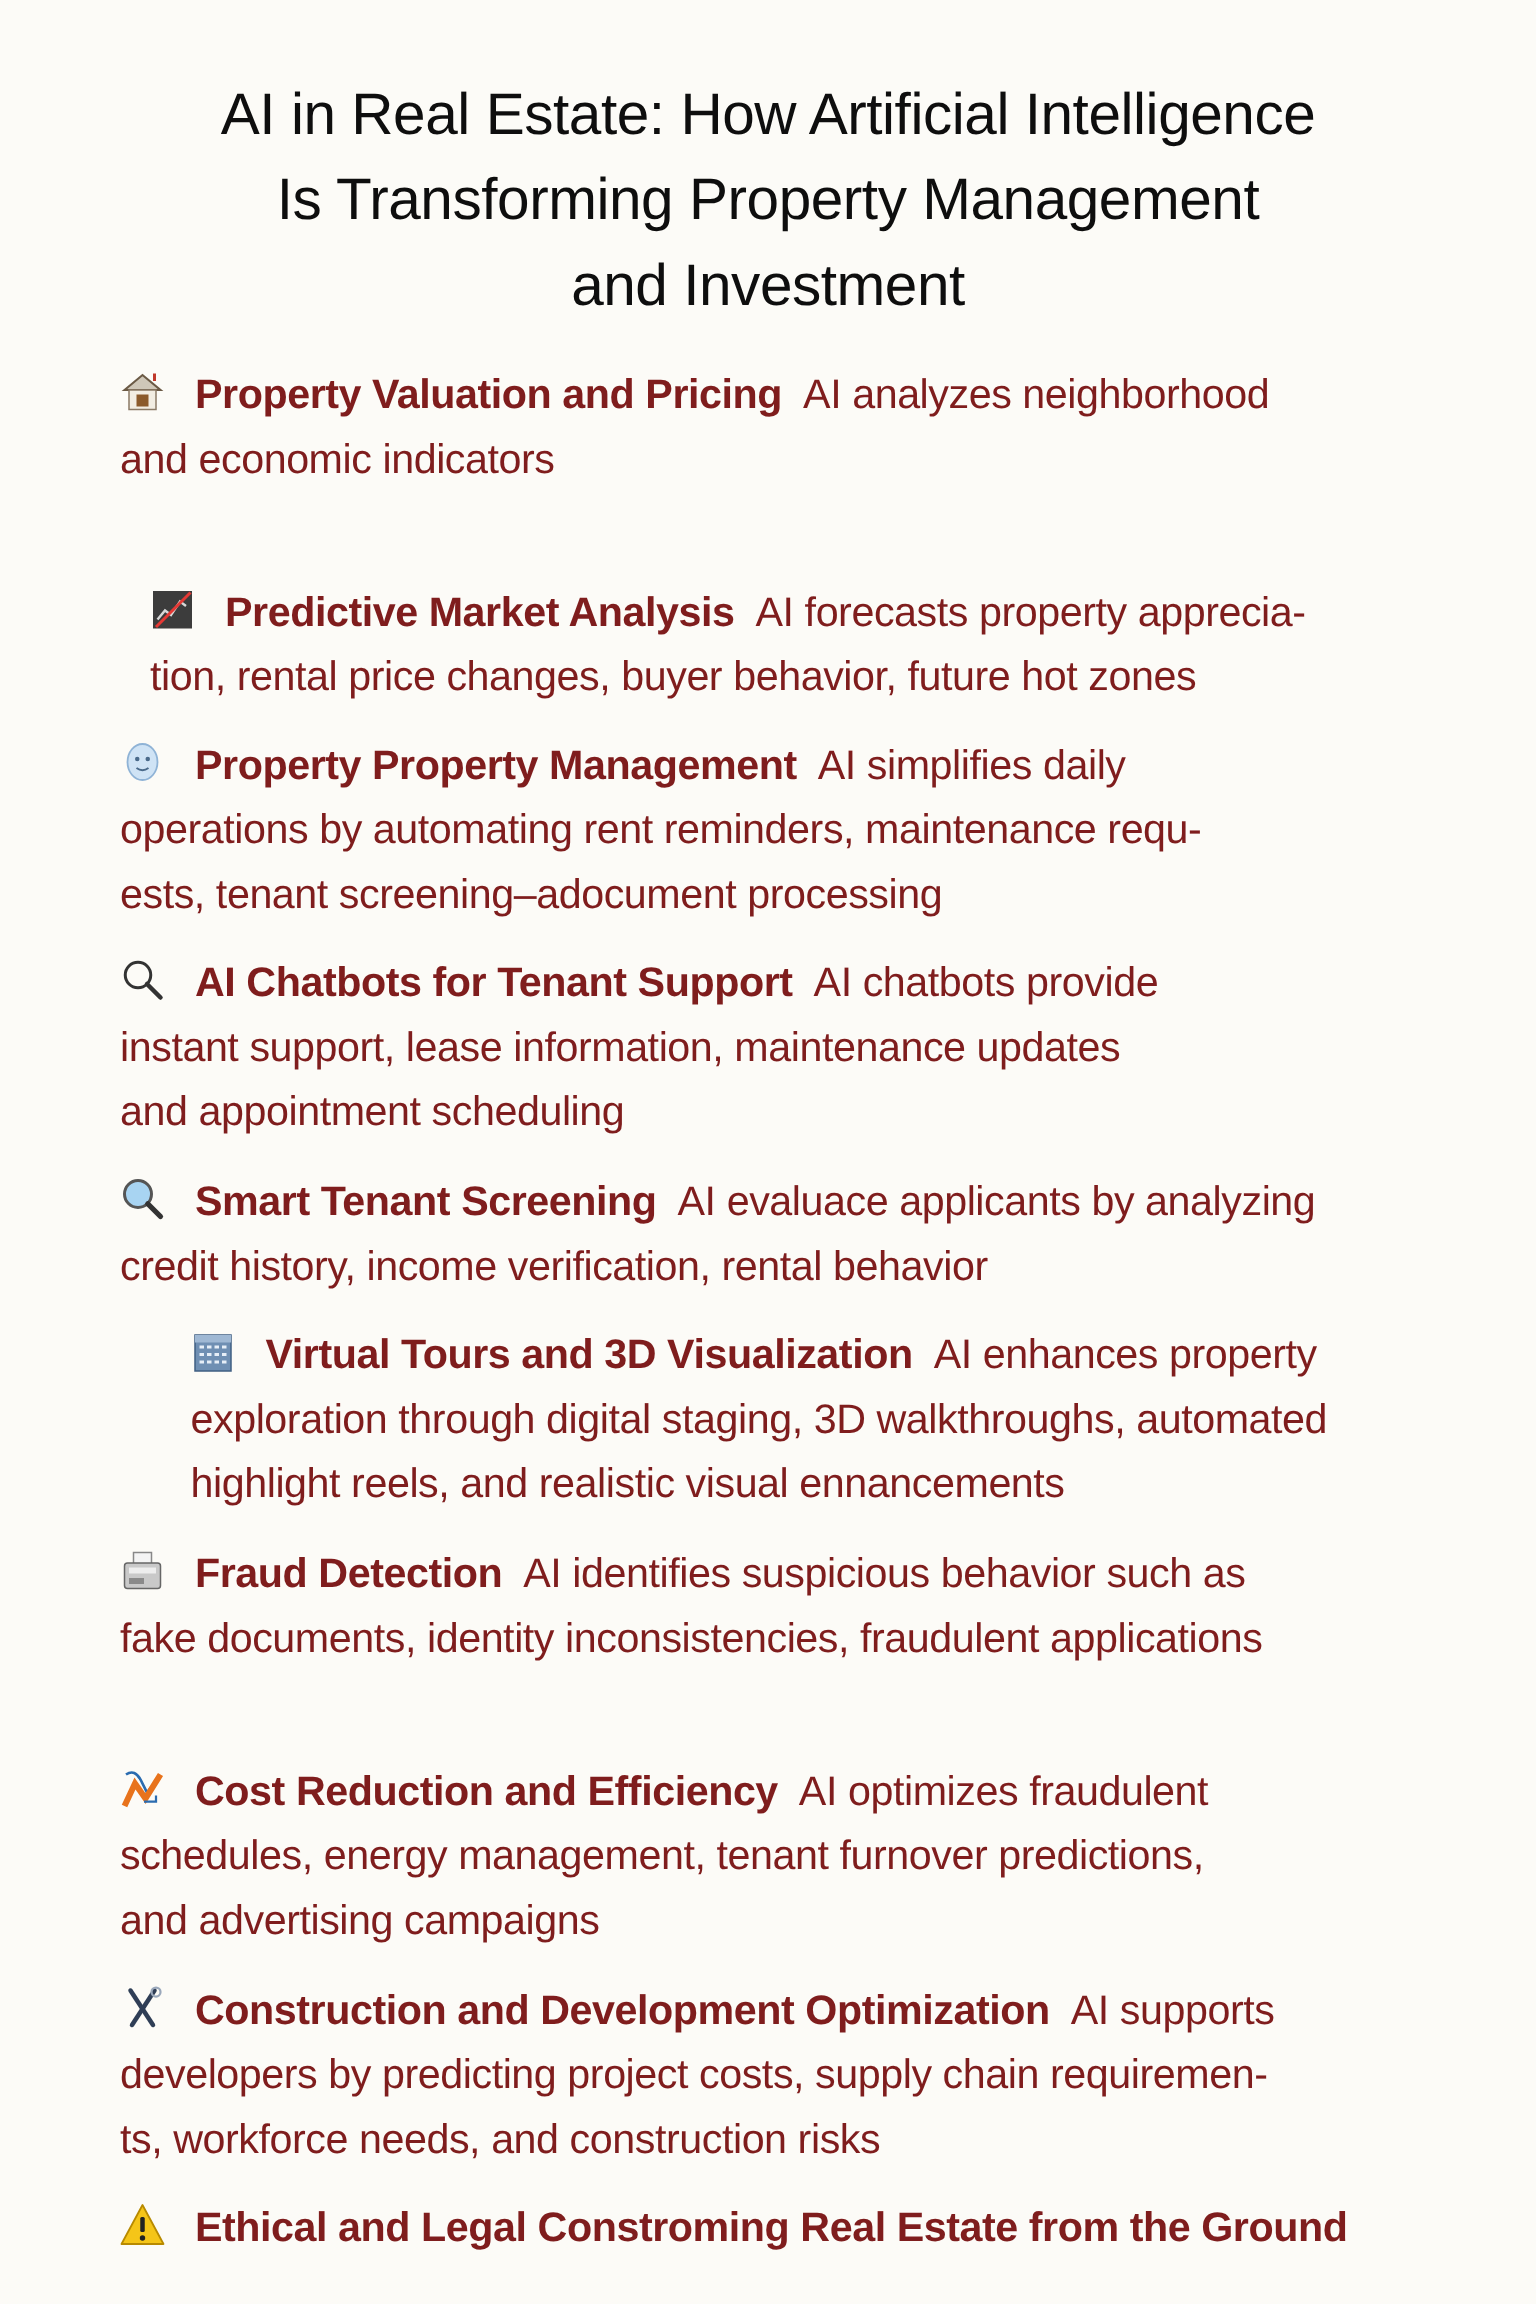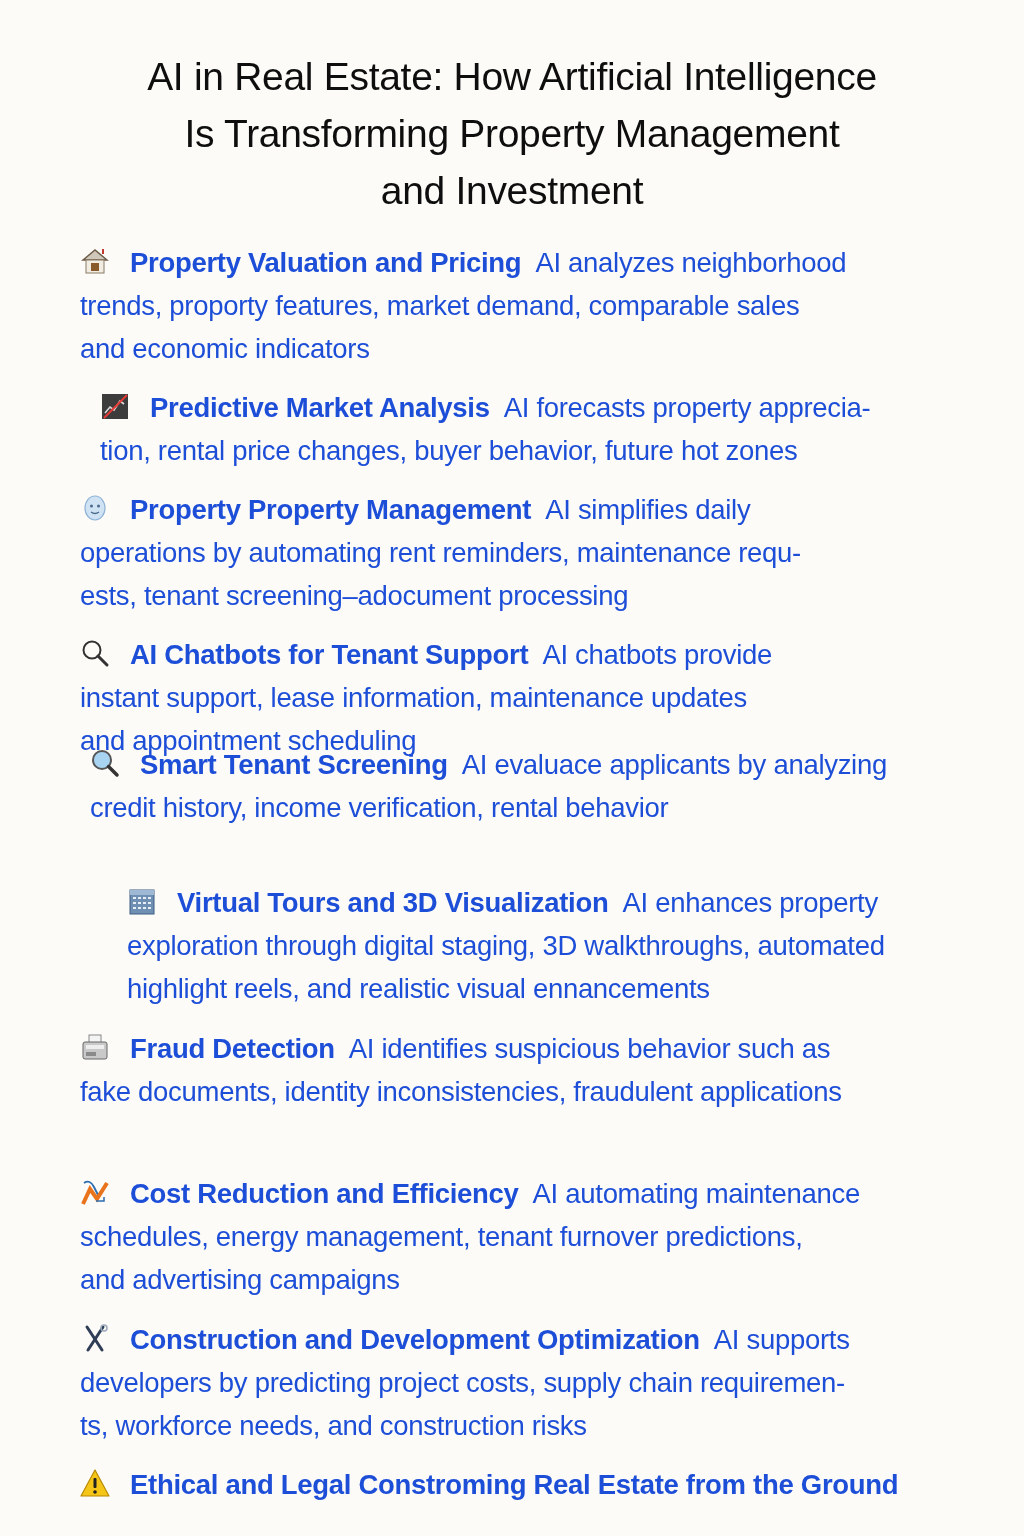--- a/index.html
+++ b/index.html
@@ -23,21 +23,21 @@
       letter-spacing: -0.3px;
       color: #0e0e0e;
     }
     .title span { display: block; }
     .item {
       position: absolute;
       left: 80px;
       width: 890px;
       font-size: 27.5px;
       line-height: 43px;
-      color: #1d4ed8;
+      color: #7f1d1d;
       letter-spacing: -0.3px;
     }
     .item .icon {
       display: inline-block;
       width: 30px; height: 30px;
       vertical-align: -4px;
       margin-right: 20px;
     }
     .item .heading { font-weight: 700; margin-right: 14px; }
     .item .line { display: block; white-space: nowrap; }
@@ -56,21 +56,20 @@
   <span class="line">
     <span class="icon">
       <svg width="30" height="30" viewBox="0 0 30 30">
         <polygon points="3,14 15,4 27,14" fill="#cfc7b8" stroke="#6b5a45" stroke-width="1.4"></polygon>
         <rect x="6" y="14" width="18" height="13" fill="#f2ede2" stroke="#8a7a66" stroke-width="1"></rect>
         <rect x="11" y="17" width="8" height="8" fill="#8b5a2b"></rect>
         <rect x="22" y="3" width="2" height="5" fill="#c0392b"></rect>
       </svg>
     </span><span class="heading">Property Valuation and Pricing</span><span>AI analyzes neighborhood</span>
   </span>
-  <span class="line">trends, proporty features, market demand, comparable sales</span>
   <span class="line">and economic indicators</span>
 </div>
 
 <div class="item" style="top:386px;margin-left:20px;">
   <span class="line">
     <span class="icon">
       <svg width="30" height="30" viewBox="0 0 30 30">
         <rect x="2" y="3" width="26" height="25" fill="#3c3c3c"></rect>
         <polyline points="5,22 10,16 14,19 20,10 24,13" fill="none" stroke="#d8d8d8" stroke-width="1.6"></polyline>
         <line x1="4" y1="27" x2="27" y2="4" stroke="#e53935" stroke-width="2"></line>
@@ -101,21 +100,21 @@
       <svg width="30" height="30" viewBox="0 0 30 30">
         <circle cx="12" cy="12" r="8.5" fill="none" stroke="#333" stroke-width="2"></circle>
         <line x1="18" y1="18" x2="27" y2="27" stroke="#333" stroke-width="3" stroke-linecap="round"></line>
       </svg>
     </span><span class="heading">AI Chatbots for Tenant Support</span><span>AI chatbots provide</span>
   </span>
   <span class="line">instant support, lease information, maintenance updates</span>
   <span class="line">and appointment scheduling</span>
 </div>
 
-<div class="item" style="top:743px;margin-left:10px;">
+<div class="item" style="top:779px;">
   <span class="line">
     <span class="icon">
       <svg width="30" height="30" viewBox="0 0 30 30">
         <circle cx="12" cy="12" r="9" fill="#a8d4f2" stroke="#555" stroke-width="2"></circle>
         <line x1="18.5" y1="18.5" x2="27" y2="27" stroke="#333" stroke-width="3.5" stroke-linecap="round"></line>
       </svg>
     </span><span class="heading">Smart Tenant Screening</span><span>AI evaluace applicants by analyzing</span>
   </span>
   <span class="line">credit history, income verification, rental behavior</span>
 </div>
@@ -162,21 +161,21 @@
 </div>
 
 <div class="item" style="top:1172px;">
   <span class="line">
     <span class="icon">
       <svg width="30" height="30" viewBox="0 0 30 30">
         <path d="M4 6 Q10 2 14 10 L18 18 L26 8" fill="none" stroke="#2b6cb0" stroke-width="1.8"></path>
         <polyline points="3,27 10,12 17,22 27,6" fill="none" stroke="#e8731c" stroke-width="4" stroke-linejoin="miter"></polyline>
         <path d="M16 24 L24 24 L24 20" fill="none" stroke="#2b6cb0" stroke-width="1.5"></path>
       </svg>
-    </span><span class="heading">Cost Reduction and Efficiency</span><span>AI automating maintenance</span>
+    </span><span class="heading">Cost Reduction and Efficiency</span><span>AI optimizes fraudulent</span>
   </span>
   <span class="line">schedules, energy management, tenant furnover predictions,</span>
   <span class="line">and advertising campaigns</span>
 </div>
 
 <div class="item" style="top:1318px;">
   <span class="line">
     <span class="icon">
       <svg width="30" height="30" viewBox="0 0 30 30">
         <line x1="7" y1="4" x2="22" y2="27" stroke="#2f3e56" stroke-width="3" stroke-linecap="round"></line>

